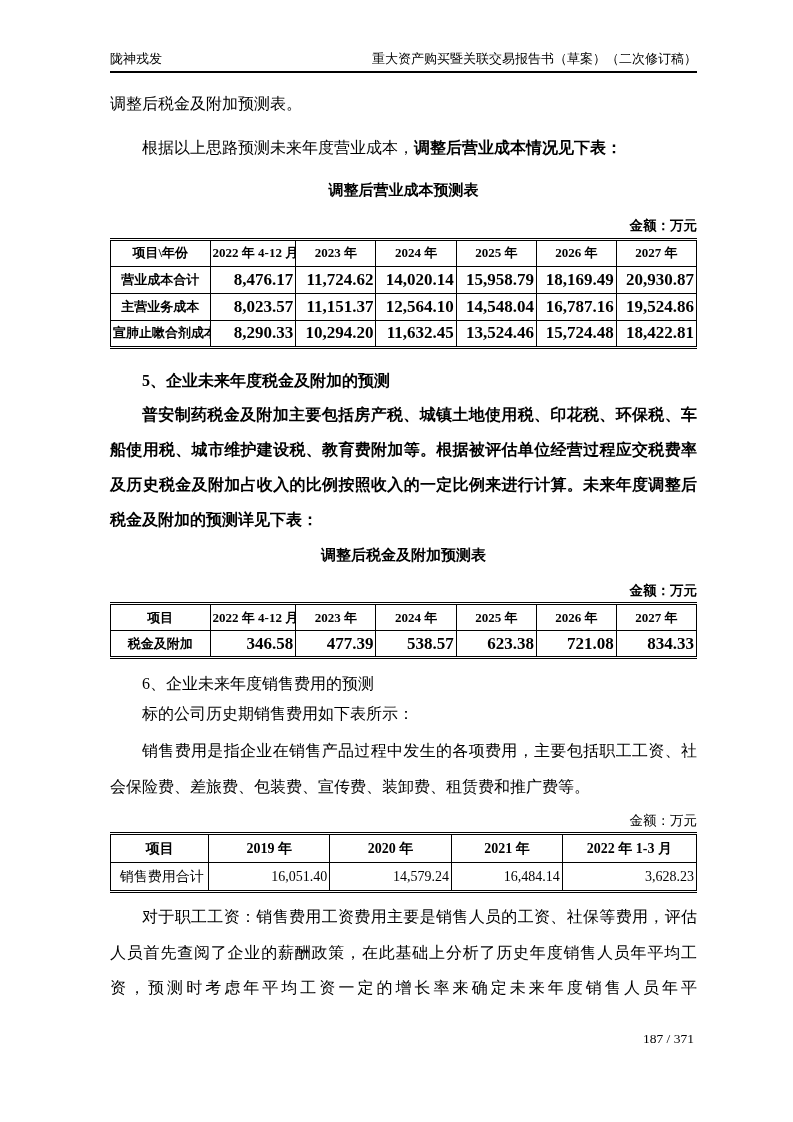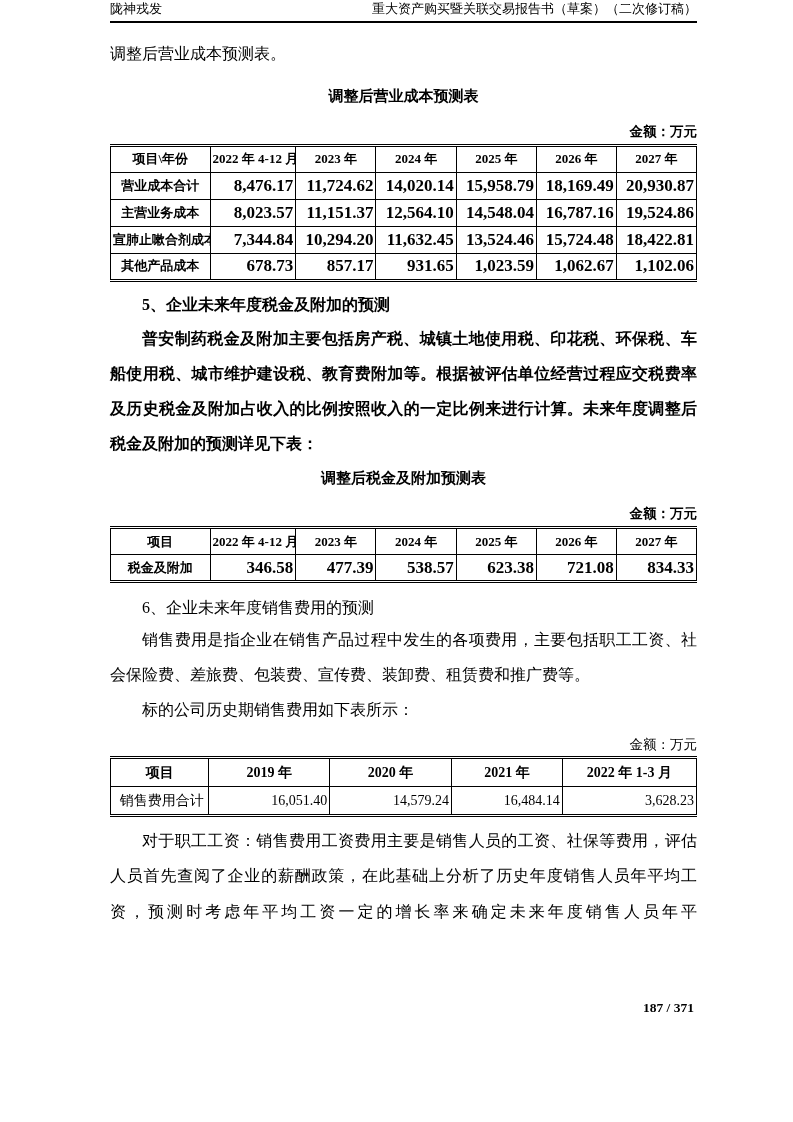--- a/index.html
+++ b/index.html
@@ -6,21 +6,21 @@
   html,body { margin:0; padding:0; background:#888; }
   .page {
     width:793px; height:1122px; margin:0 auto; background:#fff; color:#000;
     font-family:"Liberation Serif","DejaVu Serif",serif;
     position:relative; overflow:hidden;
   }
   .content { padding:0 96px 0 110px; }
   
   .pg-header {
     display:flex; justify-content:space-between; align-items:flex-end;
-    padding-bottom:3px; border-bottom:2px solid #000;
+    padding-top:50px; padding-bottom:3px; border-bottom:2px solid #000;
     font-size:13px;
   }
   
   p { margin:0; font-size:16px; line-height:2.2; text-align:justify; }
   .indent { text-indent:2em; }
   .cont { text-align-last:justify; }
   .kai { font-weight:bold; }
   .h-num { font-size:16px; line-height:1.5; text-indent:2em; margin:0; }
   .h-bold { font-weight:bold; }
   
@@ -39,46 +39,47 @@
   .t-bold th, .t-bold td { font-weight:bold; }
   .t-serif th, .t-serif td { height:29px; font-size:14px; }
   .t-serif th { font-weight:bold; }
   .t-serif td.lbl { text-align:center; padding-left:6px; font-weight:normal; }
   .t-serif td.num { font-weight:normal; }
   
   .mt-p1 { margin-top:13px; }
   .mt-p2 { margin-top:9px; }
   .mt-t1title { margin-top:15px; }
   .mt-unit1 { margin-top:13px; }
-  .mt-h5 { margin-top:11px; }
+  .mt-h5 { margin-top:20px; }
   .mt-p3 { margin-top:4px; }
   .mt-t2title { margin-top:7px; }
   .mt-unit2 { margin-top:13px; }
   .mt-h6 { margin-top:13px; }
   .mt-p4 { margin-top:2px; }
   .mt-unit3 { margin-top:8px; }
   .mt-p6 { margin-top:6px; }
   .page-number {
-    position:absolute; top:1000px; right:99px;
-    font-size:13.5px; font-weight:bold;
+    position:absolute; top:1031px; right:99px;
+    font-size:13.5px; font-weight:normal;
   }
 </style>
 </head>
 <body>
 
 <div class="page">
   <div class="content">
 
     <div class="pg-header">
       <span>陇神戎发</span>
       <span>重大资产购买暨关联交易报告书（草案）（二次修订稿）</span>
     </div>
 
-    <p class="mt-p1">调整后营业成本预测表。</p>
-
+    <p class="mt-p1">调整后税金及附加预测表。</p>
+
+    <p class="indent mt-p2"><span>根据以上思路预测未来年度营业成本，</span><span class="kai">调整后营业成本情况见下表：</span></p>
 
     <p class="tbl-title mt-t1title">调整后营业成本预测表</p>
     <p class="unit unit-bold mt-unit1">金额：万元</p>
 
     <table class="t-bold">
       <colgroup>
         <col style="width:17%">
           <col style="width:14.6%">
           <col style="width:13.7%">
           <col style="width:13.7%">
@@ -111,35 +112,26 @@
             <td class="lbl">主营业务成本</td>
             <td class="num">8,023.57</td>
             <td class="num">11,151.37</td>
             <td class="num">12,564.10</td>
             <td class="num">14,548.04</td>
             <td class="num">16,787.16</td>
             <td class="num">19,524.86</td>
           </tr>
           <tr>
             <td class="lbl">宣肺止嗽合剂成本</td>
-            <td class="num">7,344.84</td>
+            <td class="num">8,290.33</td>
             <td class="num">10,294.20</td>
             <td class="num">11,632.45</td>
             <td class="num">13,524.46</td>
             <td class="num">15,724.48</td>
             <td class="num">18,422.81</td>
-          </tr>
-          <tr>
-            <td class="lbl">其他产品成本</td>
-            <td class="num">678.73</td>
-            <td class="num">857.17</td>
-            <td class="num">931.65</td>
-            <td class="num">1,023.59</td>
-            <td class="num">1,062.67</td>
-            <td class="num">1,102.06</td>
           </tr>
         </tbody>
       </table>
 
     <p class="h-num h-bold mt-h5">5、企业未来年度税金及附加的预测</p>
 
     <p class="indent kai mt-p3">普安制药税金及附加主要包括房产税、城镇土地使用税、印花税、环保税、车船使用税、城市维护建设税、教育费附加等。根据被评估单位经营过程应交税费率及历史税金及附加占收入的比例按照收入的一定比例来进行计算。未来年度调整后税金及附加的预测详见下表：</p>
 
     <p class="tbl-title mt-t2title">调整后税金及附加预测表</p>
     <p class="unit unit-bold mt-unit2">金额：万元</p>
@@ -173,23 +165,23 @@
             <td class="num">538.57</td>
             <td class="num">623.38</td>
             <td class="num">721.08</td>
             <td class="num">834.33</td>
           </tr>
         </tbody>
       </table>
 
     <p class="h-num mt-h6">6、企业未来年度销售费用的预测</p>
 
+    <p class="indent">标的公司历史期销售费用如下表所示：</p>
+
     <p class="indent mt-p4">销售费用是指企业在销售产品过程中发生的各项费用，主要包括职工工资、社会保险费、差旅费、包装费、宣传费、装卸费、租赁费和推广费等。</p>
-
-    <p class="indent">标的公司历史期销售费用如下表所示：</p>
 
     <p class="unit mt-unit3">金额：万元</p>
 
     <table class="t-serif">
       <colgroup>
         <col style="width:16.8%">
           <col style="width:20.6%">
           <col style="width:20.8%">
           <col style="width:18.9%">
           <col style="width:22.9%">

